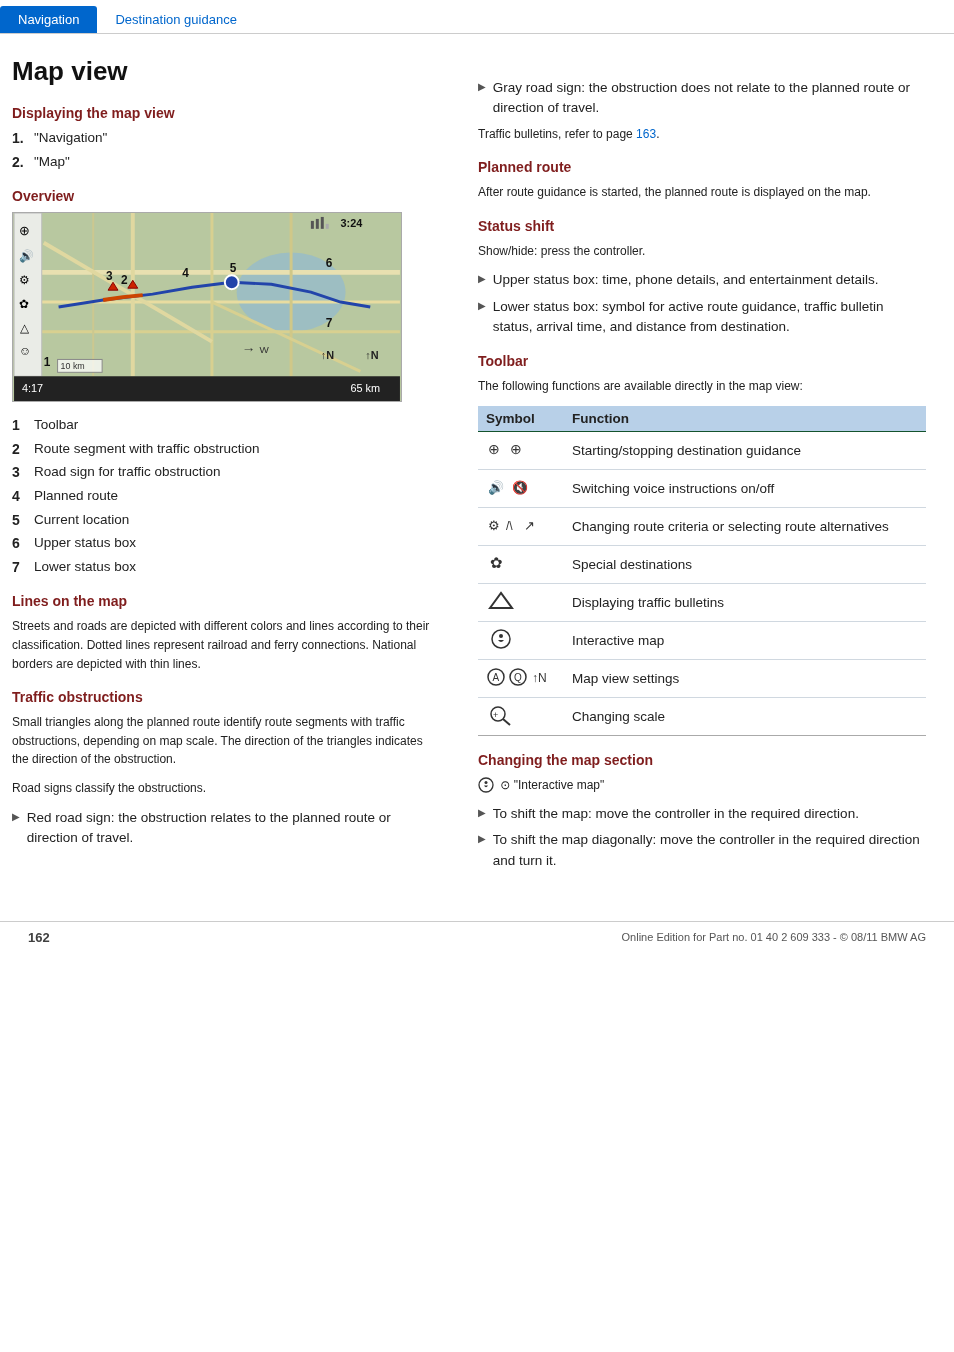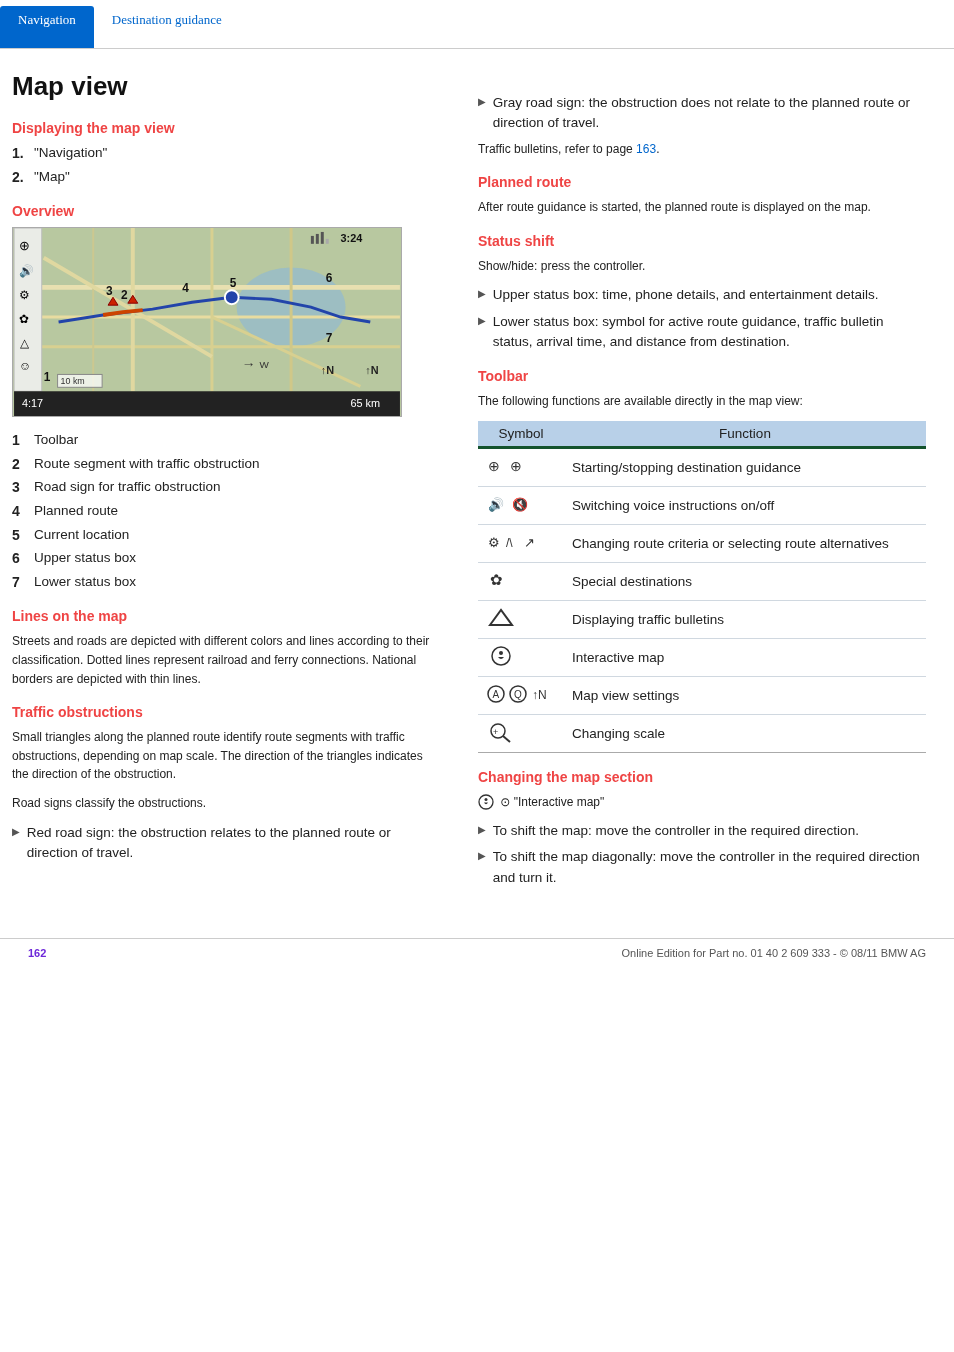--- a/index.html
+++ b/index.html
@@ -14,25 +14,24 @@
 
     
     .nav-bar {
       display: flex;
       align-items: center;
       border-bottom: 1px solid #ccc;
       padding: 6px 0 0 0;
       margin-bottom: 0;
     }
     .nav-tab {
-      padding: 6px 18px 20px 18px;
+      padding: 6px 18px 6px 18px;
       font-size: 13px;
       cursor: pointer;
       color: #0066cc;
-      font-family: Liberation Serif, serif;
     }
     .nav-tab.active {
       background: #0066cc;
       color: #fff;
       border-radius: 3px 3px 0 0;
     }
 
     
     .content-wrapper {
       display: flex;
@@ -57,21 +56,21 @@
       font-size: 26px;
       font-weight: bold;
       color: #111;
       margin-bottom: 18px;
     }
 
     
     .section-heading {
       font-size: 14px;
       font-weight: bold;
-      color: #ef4444;
+      color: #7f1d1d;
       margin-bottom: 8px;
       margin-top: 16px;
     }
 
     
     .map-container {
       background: #b8c8a0;
       border: 1px solid #aaa;
       width: 390px;
       height: 190px;
@@ -125,25 +124,25 @@
       width: 100%;
       border-collapse: collapse;
       margin-top: 8px;
       margin-bottom: 16px;
       font-size: 13.5px;
     }
     .toolbar-table thead tr {
       background: #b8d0e8;
     }
     .toolbar-table thead th {
-      text-align: center;
+      text-align: left;
       padding: 5px 8px;
-      font-weight: normal;
+      font-weight: bold;
       font-size: 13.5px;
-      border-bottom: 3px solid #14532d;
+      border-bottom: 1px solid #14532d;
     }
     .toolbar-table tbody tr {
       border-bottom: 1px solid #d0d8e0;
     }
     .toolbar-table tbody tr:last-child {
       border-bottom: 1px solid #aaa;
     }
     .toolbar-table tbody td {
       padding: 6px 8px;
       vertical-align: middle;
@@ -165,23 +164,23 @@
       border-top: 1px solid #ccc;
       margin-top: 20px;
       padding: 8px 28px;
       display: flex;
       justify-content: space-between;
       align-items: center;
       font-size: 11px;
       color: #555;
     }
     .footer-page {
-      font-size: 11px;
+      font-size: 13px;
       font-weight: bold;
-      color: #6d28d9;
+      color: #404040;
     }
 
     
     .map-svg {
       position: absolute;
       top: 0; left: 0;
       width: 100%; height: 100%;
     }
   </style>
 </head>

